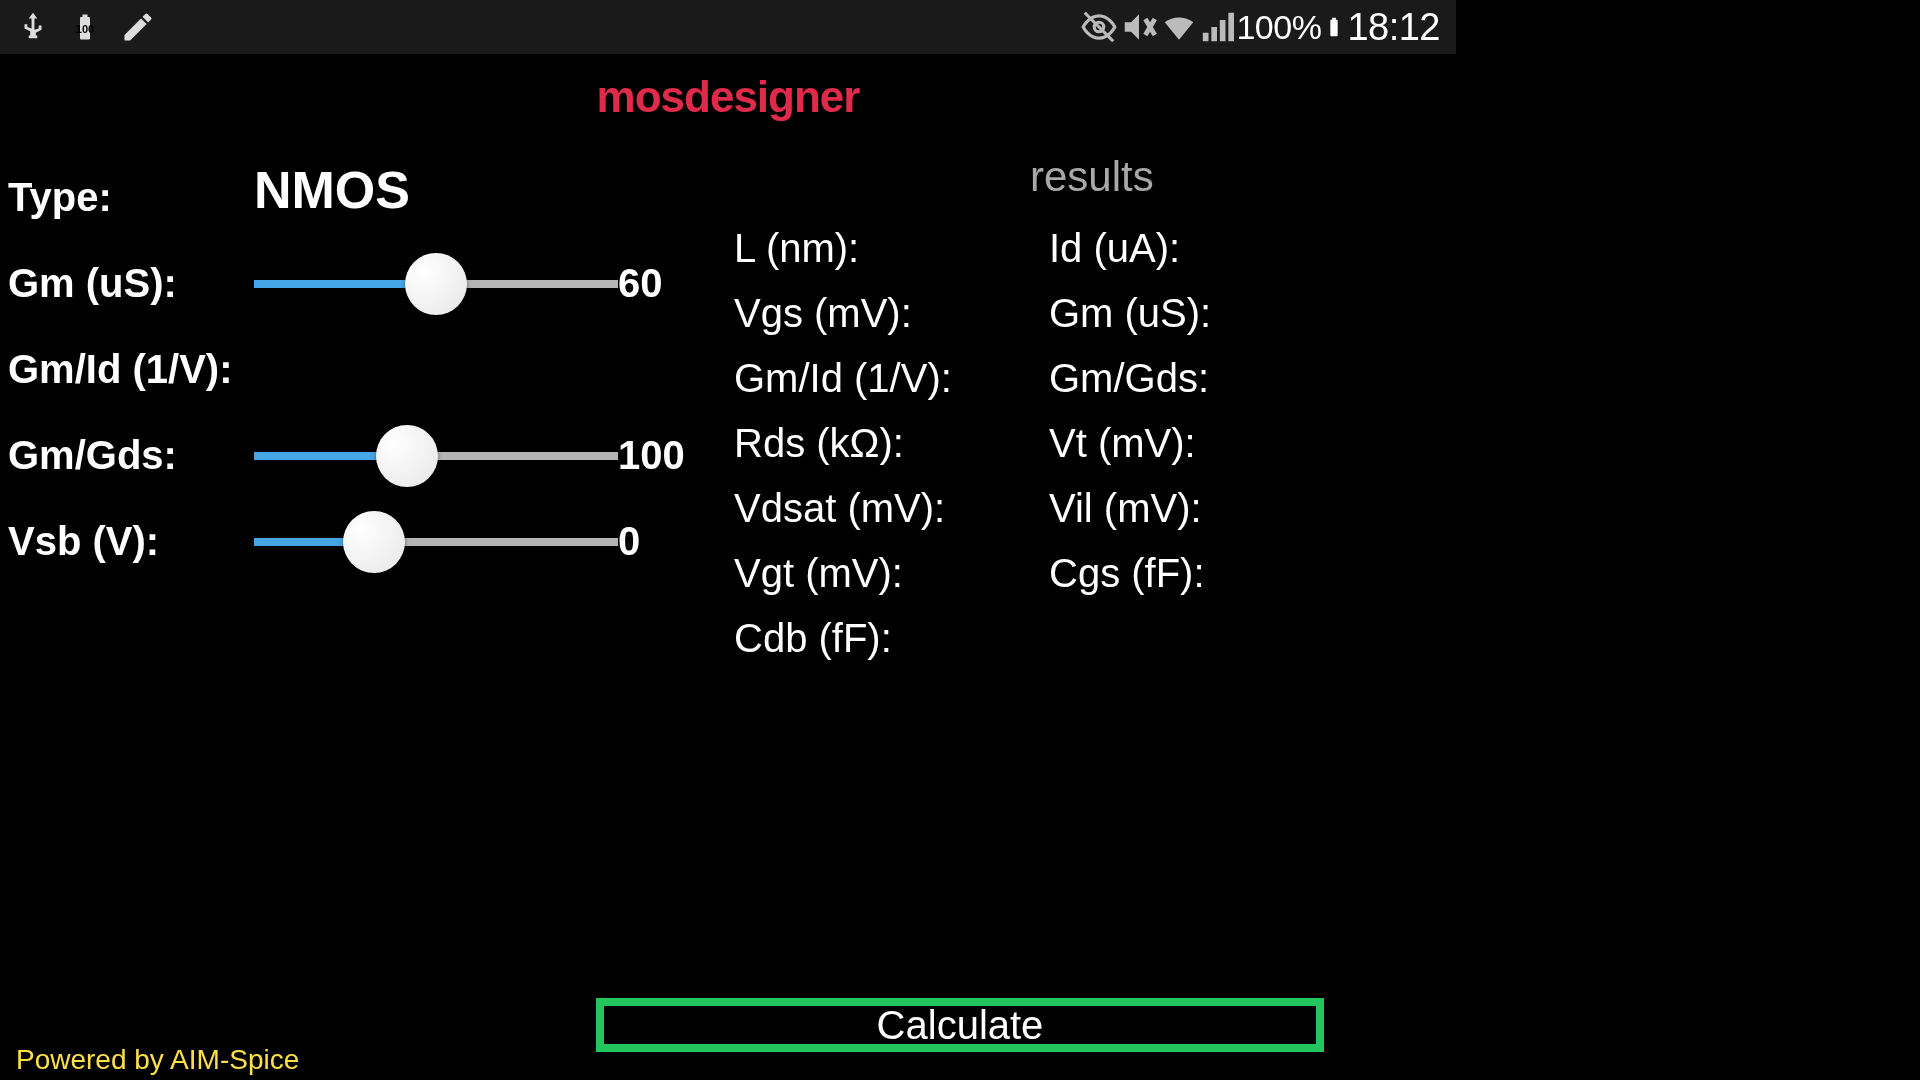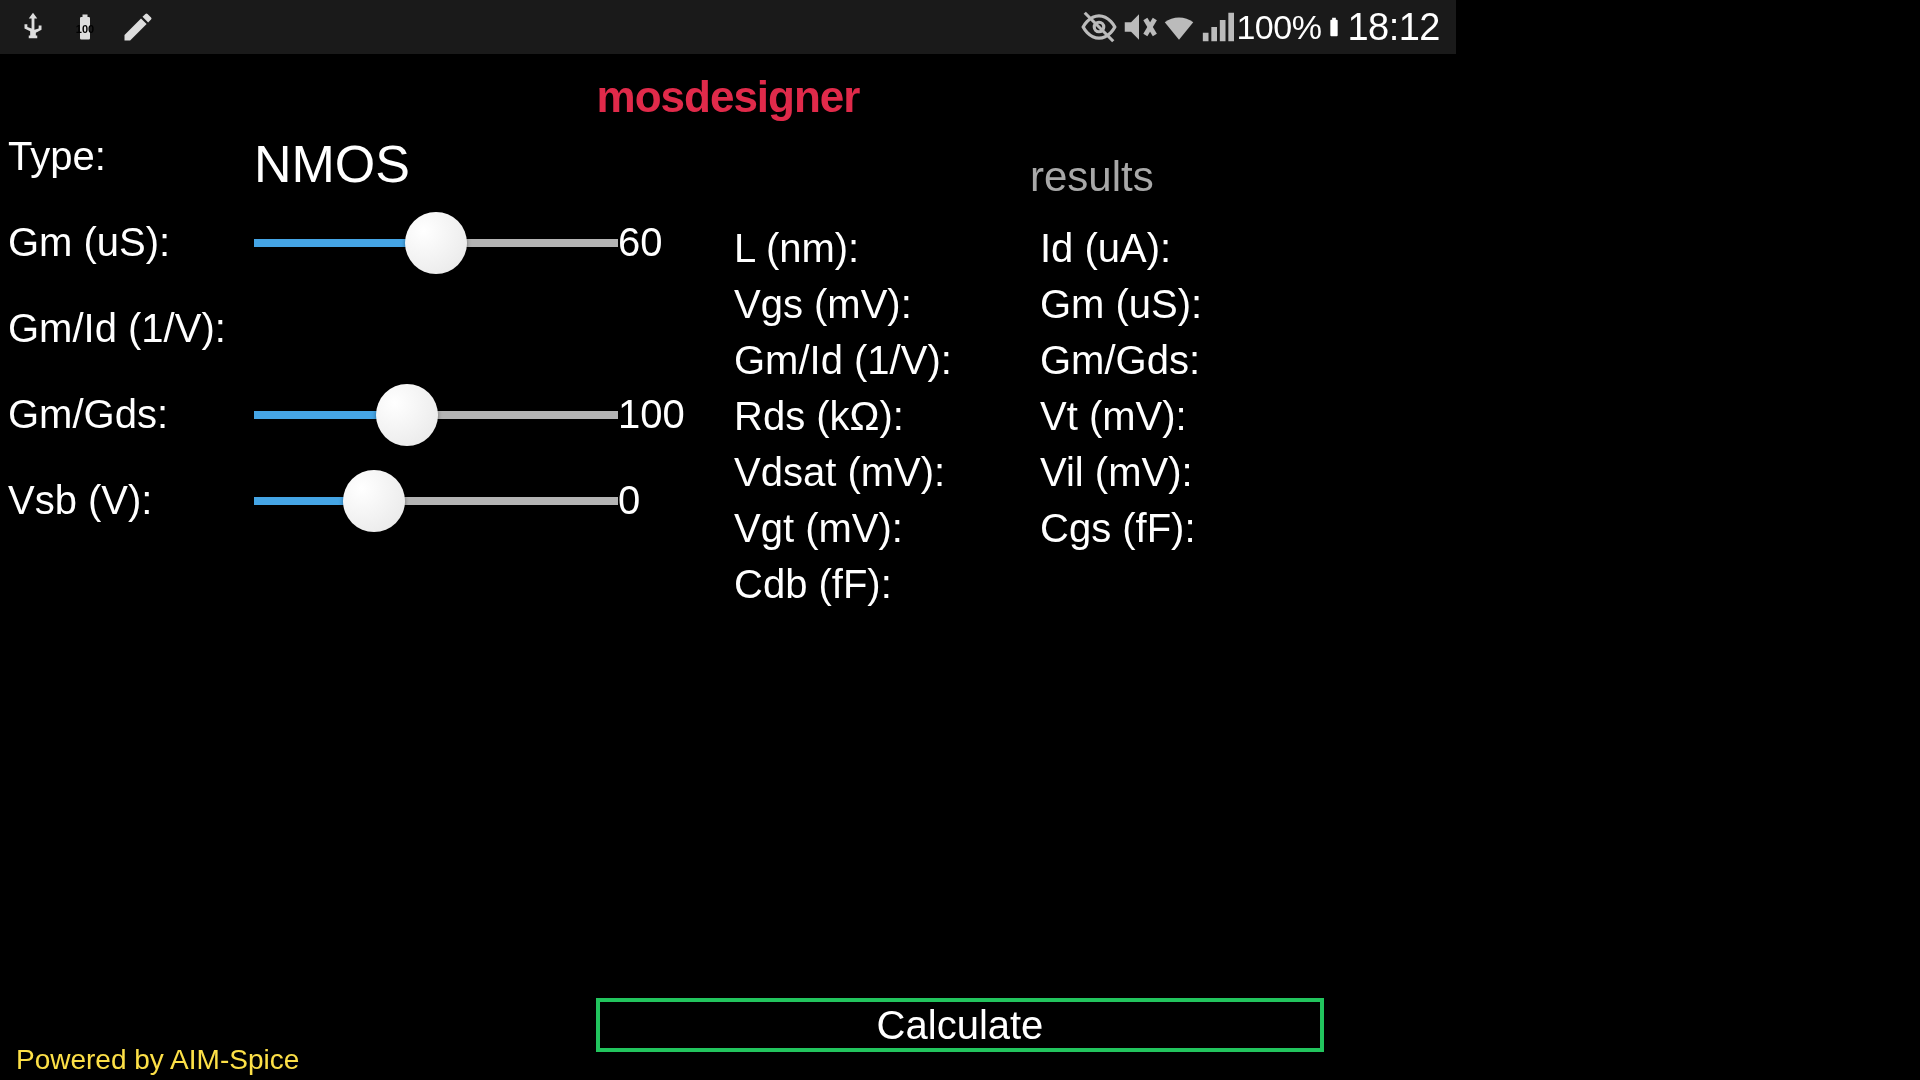--- a/index.html
+++ b/index.html
@@ -5,33 +5,33 @@
   * { box-sizing: border-box; margin: 0; padding: 0; }
   html, body { width: 1456px; height: 816px; background: #000; color: #fff; font-family: Arial, Helvetica, sans-serif; overflow: hidden; }
   .statusbar { height: 54px; background: #1a1a1a; display: flex; align-items: center; padding: 0 16px; }
   .statusbar .left { display: flex; align-items: center; gap: 20px; }
   .statusbar .right { margin-left: auto; display: flex; align-items: center; gap: 2px; font-size: 34px; letter-spacing: -0.5px; }
   .statusbar svg { display: block; }
   .app-title { text-align: center; font-size: 44px; font-weight: bold; color: #e02a4a; margin-top: 18px; letter-spacing: -1px; }
   .content { display: flex; padding: 12px 8px 0 8px; }
   .left-col { flex: 0 0 700px; }
   .right-col { flex: 1; padding-left: 26px; }
-  .row { display: flex; align-items: flex-start; height: 86px; }
+  .row { display: flex; align-items: flex-end; height: 86px; font-weight: bold; }
   .label { font-size: 40px; width: 246px; white-space: nowrap; }
   .typeval { font-size: 52px; margin-left: 0px; }
   .slider-wrap { display: flex; align-items: center; width: 440px; }
   .slider-track { position: relative; height: 8px; background: #b4b4b4; width: 364px; border-radius: 0; }
   .slider-fill { position: absolute; left: 0; top: 0; bottom: 0; background: #45a5e5; }
   .slider-thumb { position: absolute; top: 50%; width: 62px; height: 62px; background: radial-gradient(circle at 30% 30%, #ffffff, #e6e6e6); border-radius: 50%; transform: translate(-50%, -50%); box-shadow: 0 2px 4px rgba(0,0,0,.4); }
   .slider-val { font-size: 40px; margin-left: 0; min-width: 70px; }
   .results-hdr { font-size: 42px; color: #a8a8a8; height: 86px; display: flex; align-items: center; padding-left: 296px; }
-  .res-grid { display: grid; grid-template-columns: 306px 1fr; column-gap: 0; row-gap: 0; }
+  .res-grid { display: grid; grid-template-columns: 306px 1fr; column-gap: 0; row-gap: 0; gap: 9px; }
   .res-cell { font-size: 40px; height: 56px; display: flex; align-items: center; white-space: nowrap; }
   .calcbar { position: absolute; left: 0; right: 0; bottom: 0; display: flex; align-items: flex-end; justify-content: center; padding-bottom: 0; }
-  .calc-btn { width: 728px; height: 54px; border: 4px solid #22c55e; background: transparent; color: #fff; font-size: 40px; display: flex; align-items: center; justify-content: center; margin-bottom: 28px; cursor: pointer; }
+  .calc-btn { width: 728px; height: 54px; border: 8px solid #22c55e; background: transparent; color: #fff; font-size: 40px; display: flex; align-items: center; justify-content: center; margin-bottom: 28px; cursor: pointer; }
   .credit { position: absolute; left: 16px; bottom: 4px; color: #fde047; font-size: 28px; text-align: right; }
 </style>
 </head>
 <body>
 
 <div class="statusbar">
   <div class="left">
     <span>
       <svg width="34" height="40" viewBox="0 0 24 24" fill="#ddd">
           <path d="M12 2l-3 4h2v7l-3-1v-2H6v3l4 2v3H9v2h6v-2h-1v-2l4-2v-3h-2v2l-3 1V6h2l-3-4z"></path>

